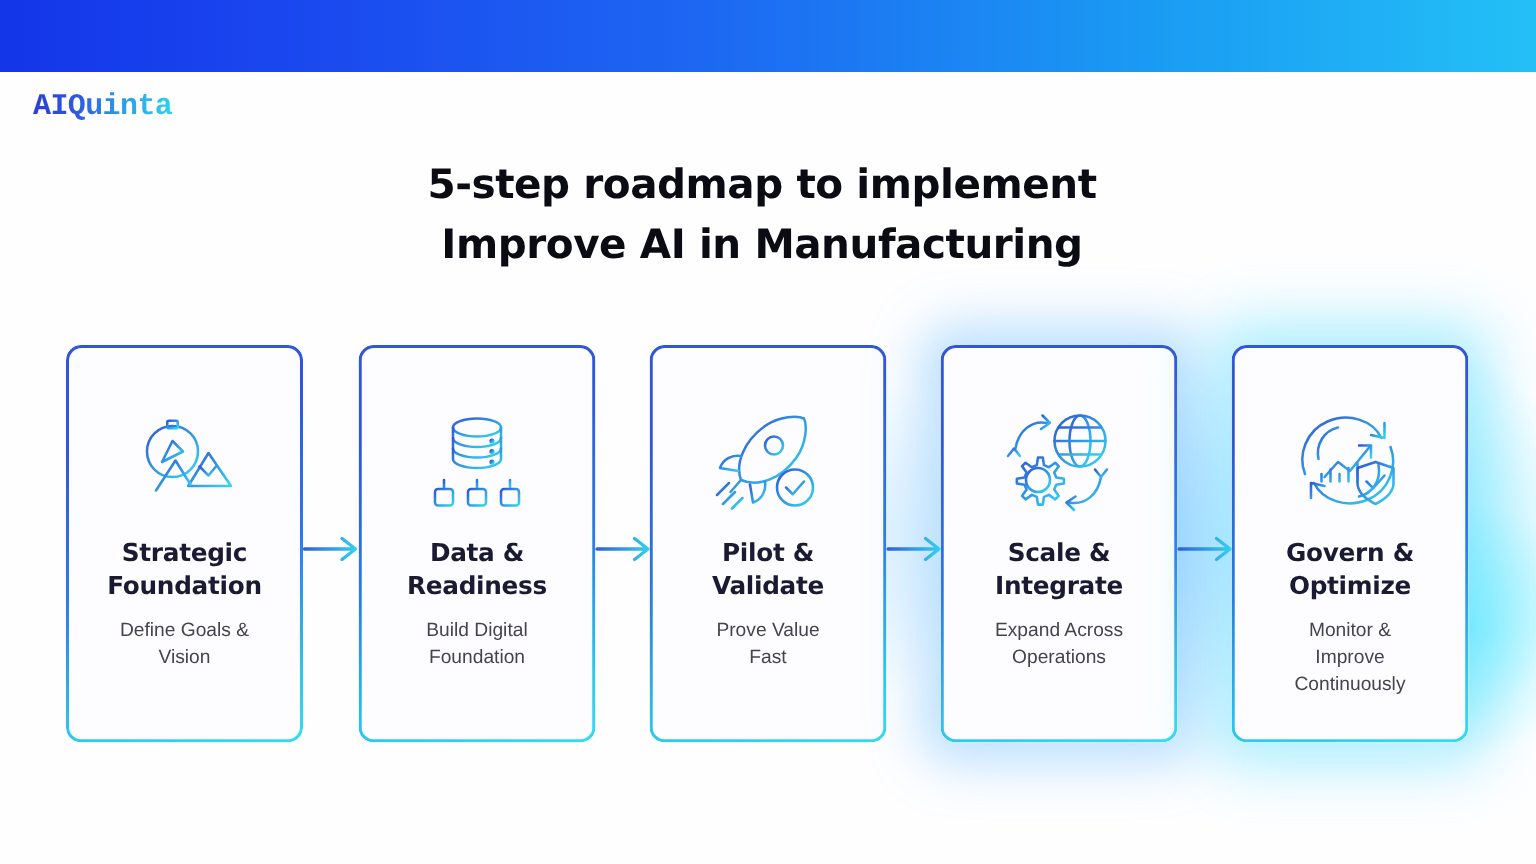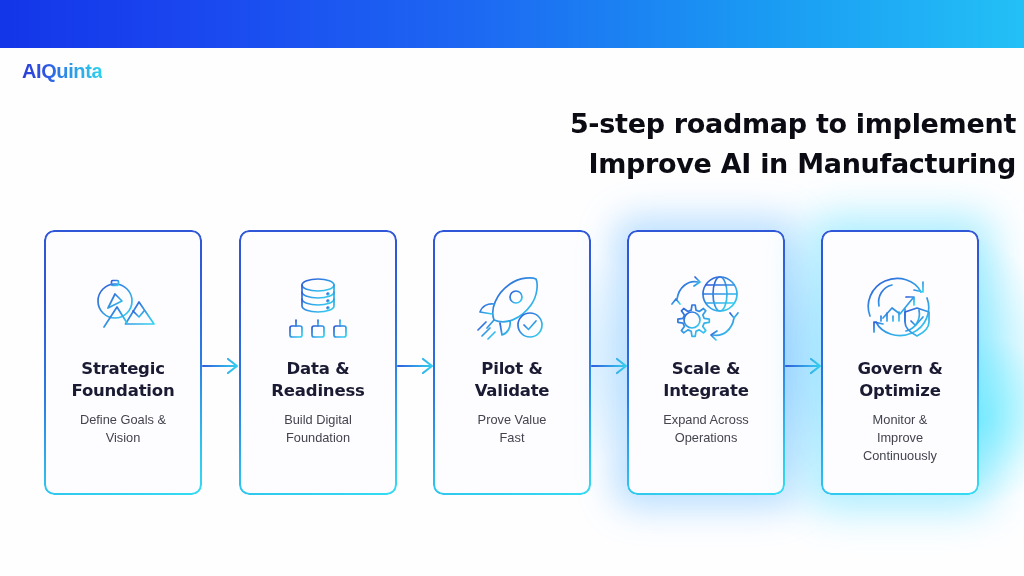--- a/index.html
+++ b/index.html
@@ -14,29 +14,29 @@
   
   .top-banner{
     position:absolute; left:0; top:0; width:1024px; height:48px;
     background:linear-gradient(90deg,#1336e8 0%,#1a46ef 18%,#1d66f2 45%,#1a9bf3 75%,#23c0f6 100%);
   }
 
   
   .logo{
     position:absolute; left:22px; top:60px;
     font-size:20px; font-weight:bold; letter-spacing:-0.4px;
-    font-family:Liberation Sans, sans-serif;
+    font-family:Liberation Mono, monospace;
     background:linear-gradient(90deg,#2a3fd8 0%,#2f55e3 30%,#2a9ae8 62%,#2ed3ec 100%);
     -webkit-background-clip:text; background-clip:text; color:transparent;
     -webkit-text-fill-color:transparent;
   }
 
   
   .title-wrap{
-    position:absolute; left:0; top:104px; width:1016px; text-align:right;
+    position:absolute; left:0; top:104px; width:1016px; text-align:center;
   }
   .title-line{
     font-family:"DejaVu Sans", sans-serif;
     font-size:27px; font-weight:bold; color:#0b0b14;
     line-height:40px; letter-spacing:-0.3px;
   }
 
   
   .strip-glow{ position:absolute; border-radius:50%; pointer-events:none; }
   .glow-a{ left:400px; top:200px; width:300px; height:320px;

